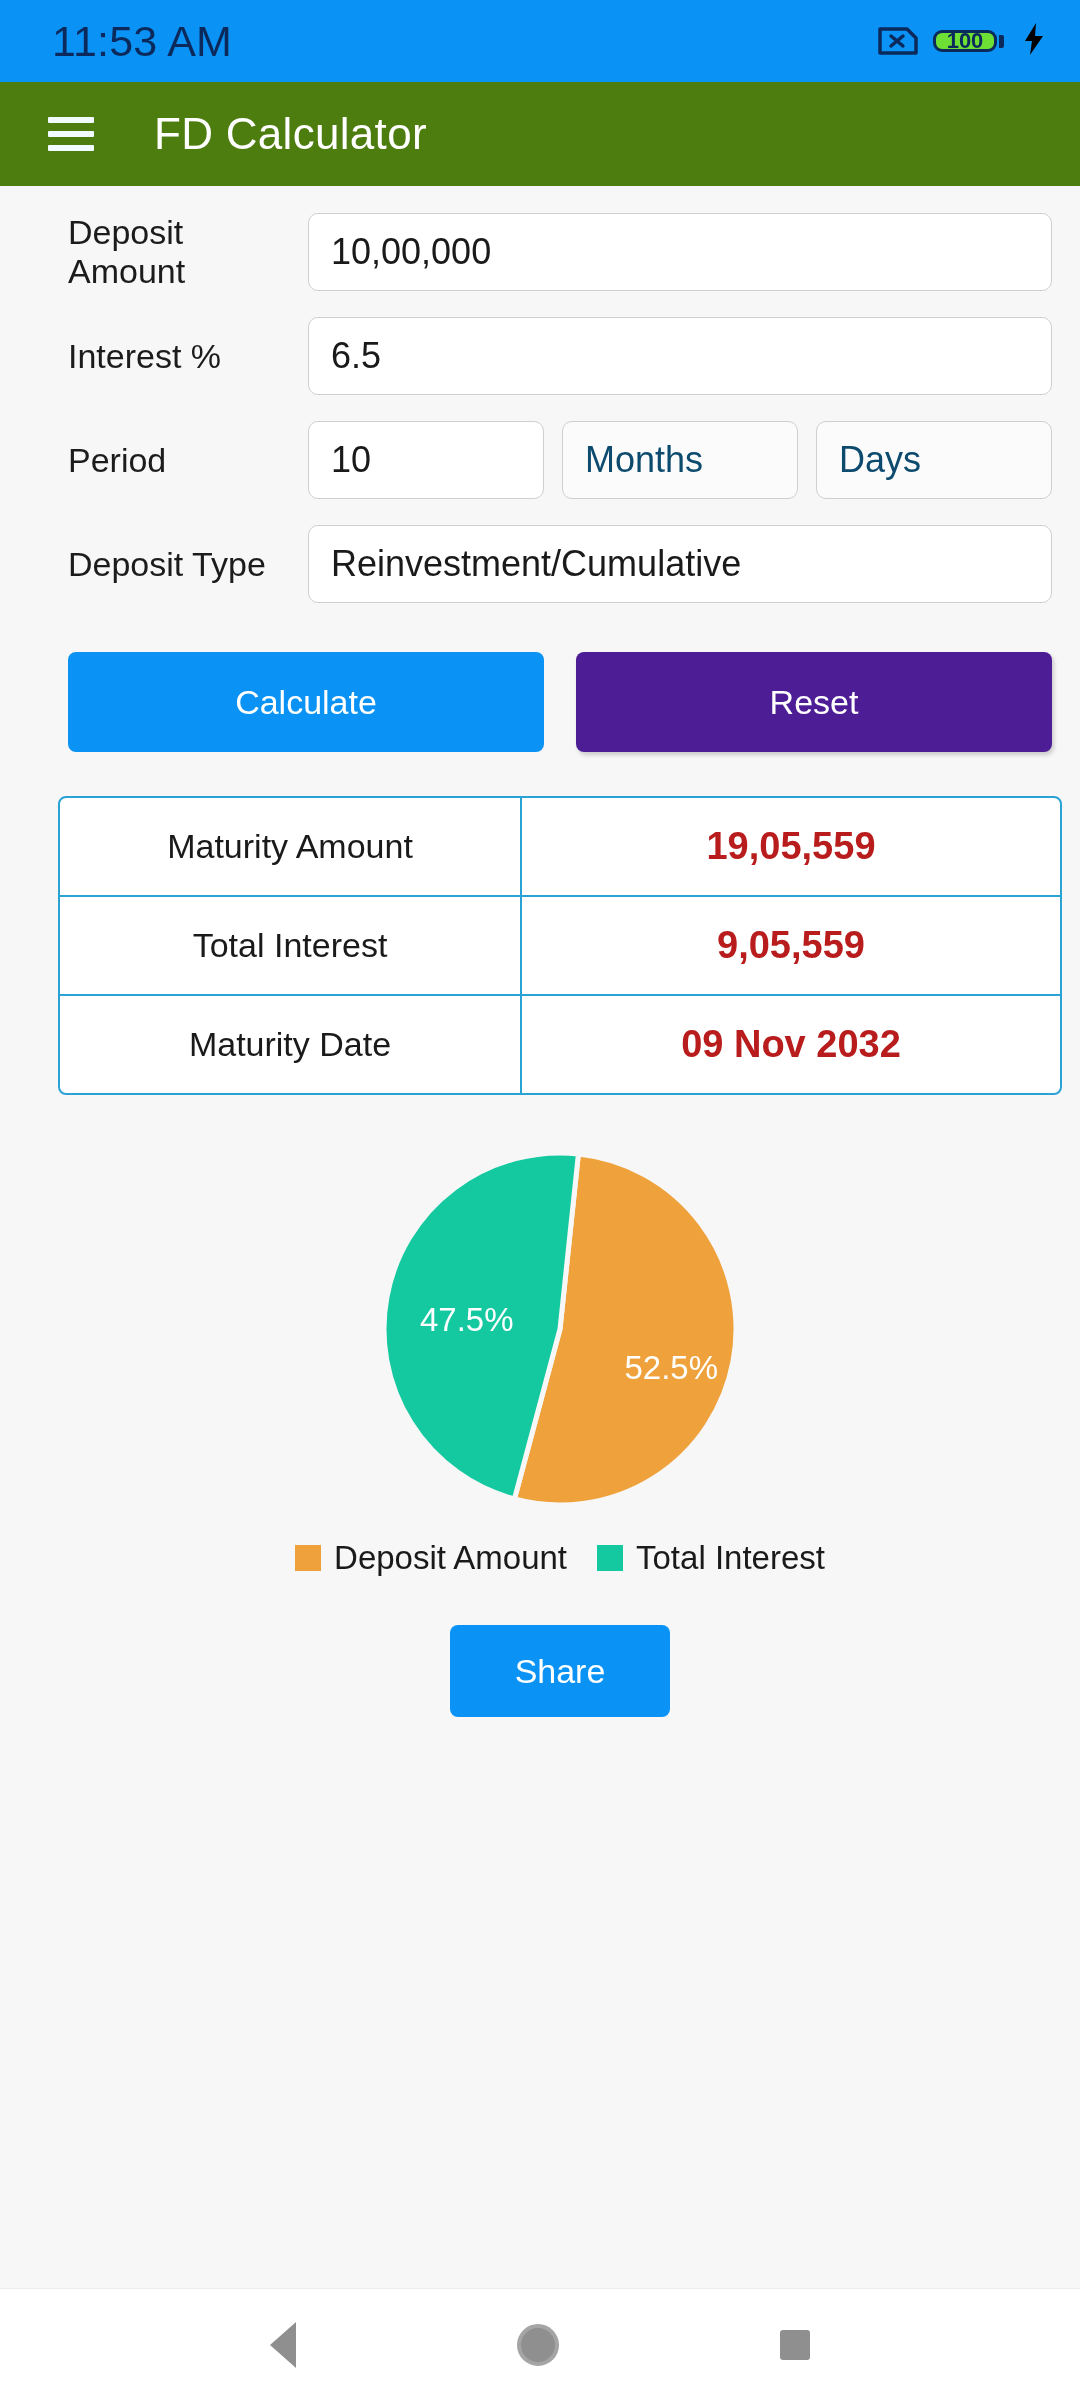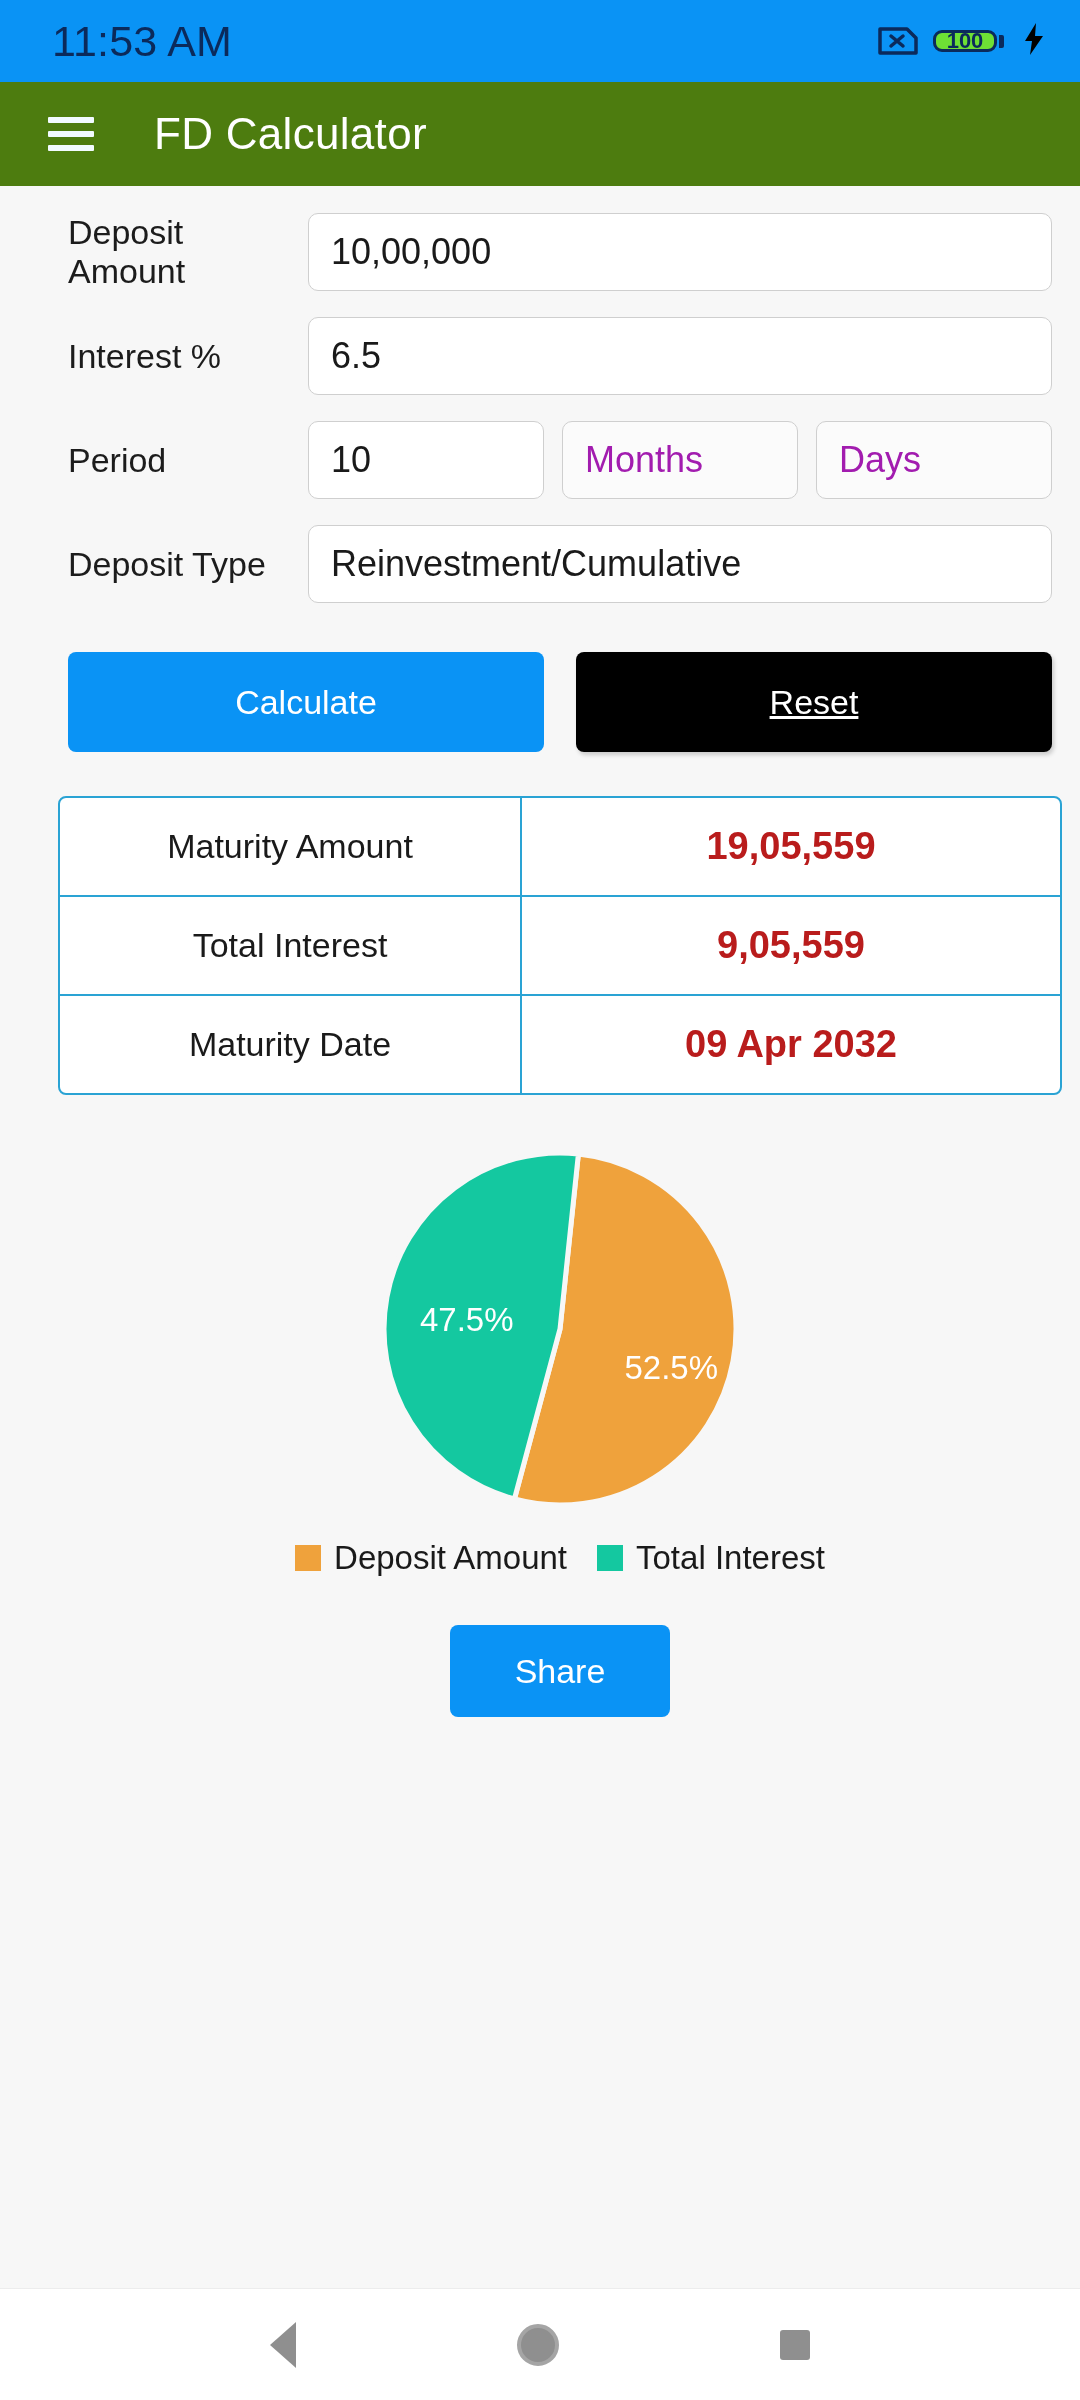--- a/index.html
+++ b/index.html
@@ -140,21 +140,21 @@
     border: 1.5px solid #cfcfcf;
     border-radius: 10px;
     height: 78px;
     display: flex;
     align-items: center;
     padding: 0 22px;
     box-sizing: border-box;
     font-size: 36px;
     color: #1a1a1a;
   }
-  .field.placeholder { color: #a21caf; background: #fbfbfb; }
+  .field.placeholder { color: #0c4a6e; background: #fbfbfb; }
   .field-grow { flex: 1 1 auto; }
 
   .row-deposit { height: 104px; margin-top: 14px; }
   .row-interest { height: 104px; }
   .row-period   { height: 104px; }
   .row-type     { height: 104px; }
 
   .period-fields {
     flex: 1 1 auto;
     display: flex;
@@ -178,23 +178,22 @@
     font-size: 34px;
     color: #ffffff;
     font-family: "Liberation Sans", sans-serif;
     cursor: pointer;
     display: flex;
     align-items: center;
     justify-content: center;
   }
   .btn-calculate { background: #0a93f5; }
   .btn-reset {
-    background: #000000;
+    background: #4c1d95;
     box-shadow: 2px 3px 4px rgba(0,0,0,0.18);
-    text-decoration: underline;
   }
 
   
   .results {
     margin: 44px 18px 0 18px;
     border: 2px solid #2aa3d4;
     border-radius: 8px;
     background: #ffffff;
     overflow: hidden;
   }
@@ -396,21 +395,21 @@
       <div class="res-row">
         <div class="res-label">Maturity Amount</div>
         <div class="res-value">19,05,559</div>
       </div>
       <div class="res-row">
         <div class="res-label">Total Interest</div>
         <div class="res-value">9,05,559</div>
       </div>
       <div class="res-row">
         <div class="res-label">Maturity Date</div>
-        <div class="res-value">09 Apr 2032</div>
+        <div class="res-value">09 Nov 2032</div>
       </div>
     </div>
 
     <div class="chart-wrap">
       <div class="pie">
         <svg width="352" height="352" viewBox="0 0 352 352">
           <g id="pie-slices">
               <path d="M 176 176 L 194.397009535107 0.9641464151839045 A 176 176 0 1 1 130.44784806195634 346.002945426876 Z" fill="#efa23c" stroke="#f7f7f7" stroke-width="5"></path>
               <path d="M 176 176 L 130.44784806195634 346.002945426876 A 176 176 0 0 1 194.39700953510692 0.9641464151838761 Z" fill="#14c8a0" stroke="#f7f7f7" stroke-width="5"></path>
             </g>

